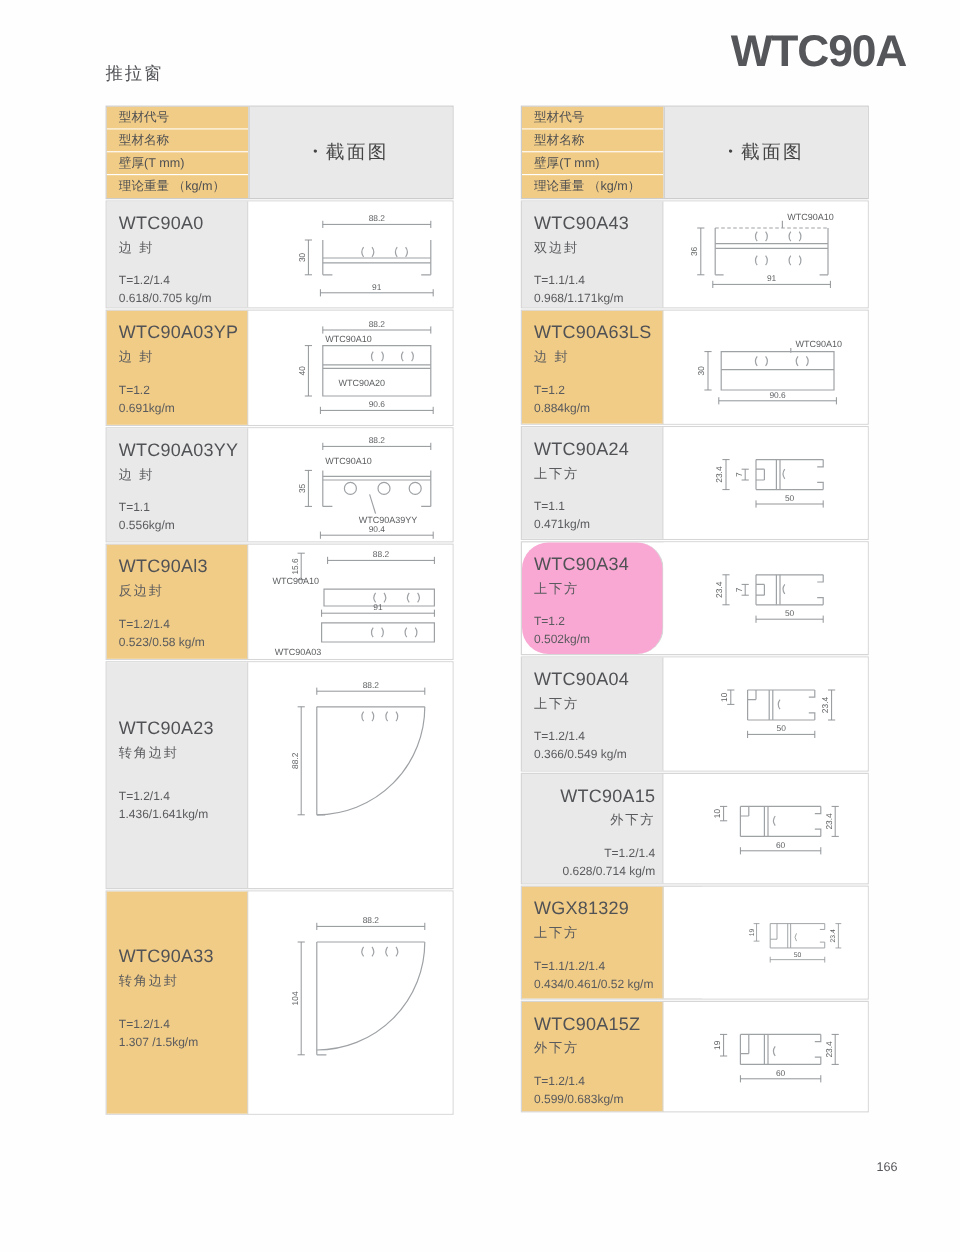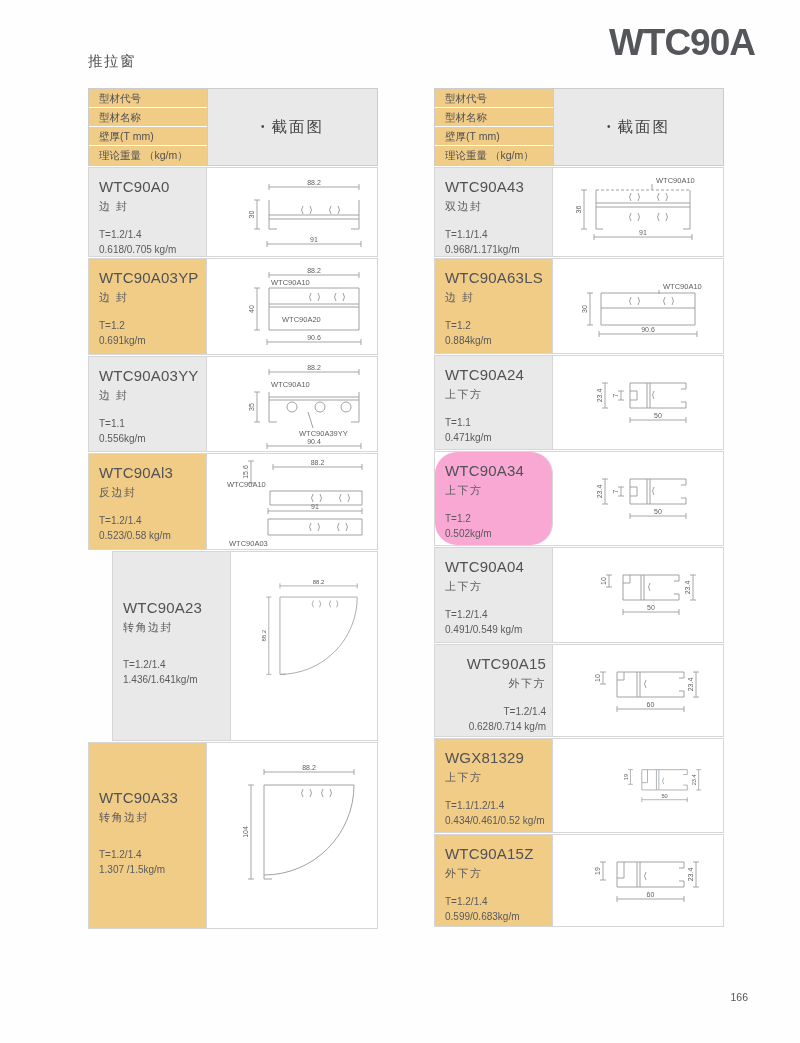--- a/index.html
+++ b/index.html
@@ -24,21 +24,21 @@
   .pname{font-size:11px;margin-top:4px;letter-spacing:1.5px;color:#595a5d}
   .thk{font-size:10px;margin-top:15px;color:#595a5d}
   .tall .thk{margin-top:24px}
   .wt{font-size:10px;margin-top:4px;color:#595a5d}
   .diagram-cell{flex:1;background:#fff;display:flex;align-items:center;justify-content:center;overflow:hidden}
   .prof{fill:none;stroke:#9ea2a5;stroke-width:1}
   .dash{fill:none;stroke:#9ea2a5;stroke-width:1;stroke-dasharray:3 2}
   .dimln{fill:none;stroke:#8d9093;stroke-width:.8}
   .dimtx{font-size:7px;fill:#5c5e60}
   .lbl{font-size:7.5px;fill:#5c5e60}
-  .page-number{position:absolute;right:52px;bottom:40px;font-size:10.5px;color:#55565a}
+  .page-number{position:absolute;right:52px;bottom:64px;font-size:10.5px;color:#55565a}
 </style>
 </head>
 <body>
 
 <div class="page">
   <div class="category">推拉窗</div>
   <div class="series">WTC90A</div>
   <div class="tables">
     <section class="profile-table" id="table-left">
   <div class="t-header">
@@ -190,21 +190,21 @@
               <path d="M61 58H155" class="dimln"></path>
               <path d="M61 55V61" class="dimln"></path>
               <path d="M155 55V61" class="dimln"></path>
               <text x="108" y="55.5" text-anchor="middle" class="dimtx">91</text>
               <text x="20" y="34" class="lbl">WTC90A10</text>
               <text x="22" y="93" class="lbl">WTC90A03</text>
             </svg>
           </div>
   </div>
 
-  <div class="t-row" style="height: 190px; margin-left: 24px;">
+  <div class="t-row" style="height: 190px;">
     <div class="cell label-cell tall" style="background: rgb(233, 233, 233);">
       <div class="code">WTC90A23</div>
       <div class="pname">转角边封</div>
       <div class="thk">T=1.2/1.4</div>
       <div class="wt">1.436/1.641kg/m</div>
     </div>
     <div class="cell diagram-cell">
             <svg viewBox="0 0 170 190" width="170" height="190">
               <path d="M57 38H147" class="prof"></path>
               <path d="M57 38V128" class="prof"></path>
@@ -406,21 +406,21 @@
               <text x="105" y="62.5" text-anchor="middle" class="dimtx">50</text>
             </svg>
           </div>
   </div>
 
   <div class="t-row" style="height: 96px;">
     <div class="cell label-cell" style="background: rgb(233, 233, 233);">
       <div class="code">WTC90A04</div>
       <div class="pname">上下方</div>
       <div class="thk">T=1.2/1.4</div>
-      <div class="wt">0.491/0.549 kg/m</div>
+      <div class="wt">0.366/0.549 kg/m</div>
     </div>
     <div class="cell diagram-cell">
             <svg viewBox="0 0 170 96" width="170" height="96">
               <path d="M70 28H126" class="prof"></path>
               <path d="M70 53H126" class="prof"></path>
               <path d="M70 28V53" class="prof"></path>
               <path d="M70 36H77" class="prof"></path>
               <path d="M77 28V36" class="prof"></path>
               <path d="M88 28V53" class="prof"></path>
               <path d="M91 28V53" class="prof"></path>

